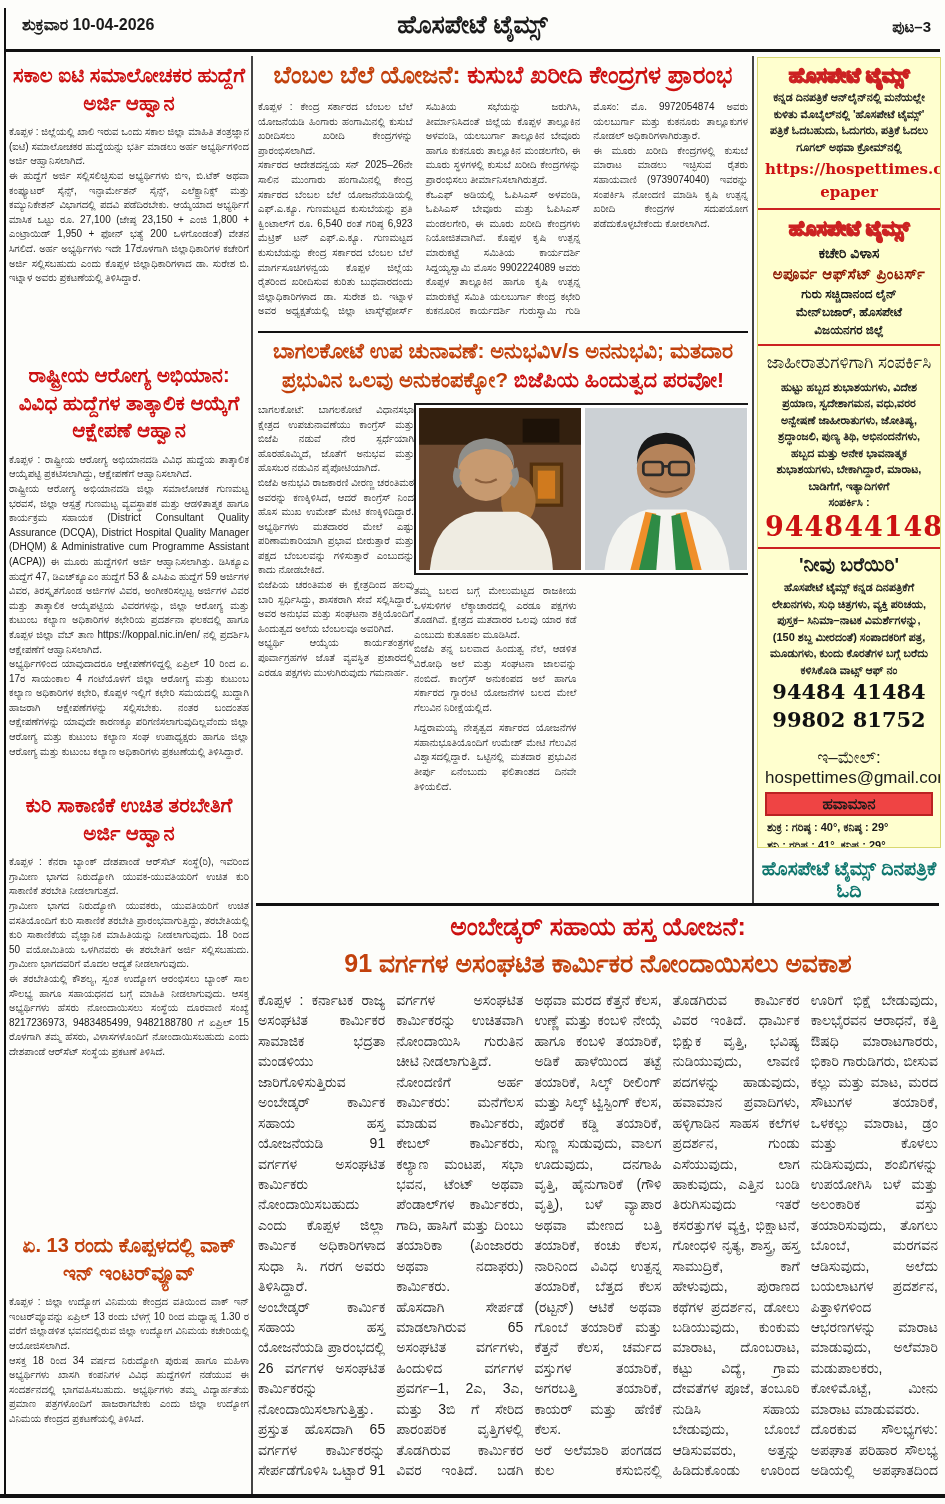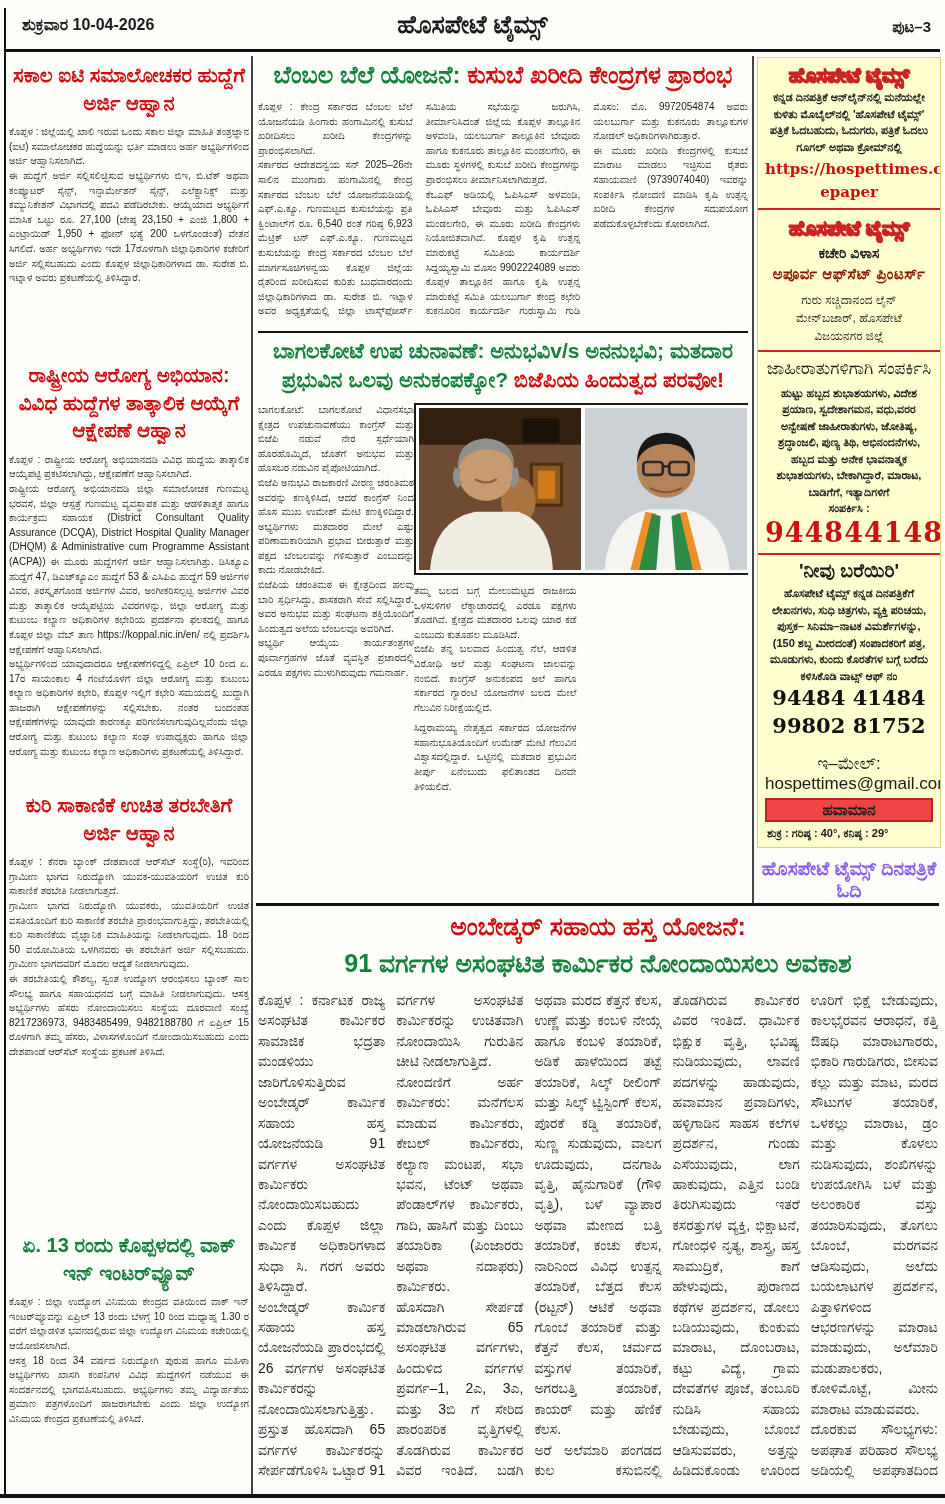--- a/index.html
+++ b/index.html
@@ -16,21 +16,21 @@
   .edge-left{position:absolute;left:4px;top:8px;width:2px;height:1488px;background:#111;}
   .rule-bottom{position:absolute;left:0;right:0;top:1494px;height:4px;background:#111;}
   .vr1{position:absolute;left:251px;top:56px;width:2px;height:1438px;background:#444;}
   .vr2{position:absolute;left:752px;top:56px;width:2px;height:849px;background:#444;}
   .hr-mid{position:absolute;left:258px;top:331px;width:490px;height:2px;background:#111;}
   .hr-bot{position:absolute;left:256px;top:903px;width:683px;height:3px;background:#111;}
 
   
   .btxt{font-size:10px;line-height:1.46;text-align:justify;white-space:pre-line;overflow:hidden;}
   .hl{font-weight:bold;text-align:center;line-height:1.38;}
-  .red{color:#cc1111;} .blue{color:#15803d;}
+  .red{color:#cc1111;} .blue{color:#c2410c;}
 
   
   .left-col{position:absolute;left:9px;top:58px;width:240px;}
   .l-art{display:flex;flex-direction:column;overflow:hidden;}
   .la1{height:300px;} .la2{height:430px;} .la3{height:440px;} .la4{height:266px;}
   .l-art .hl{font-size:20px;padding:4px 0 8px;}
   .l-art .btxt{flex:1;}
 
   
   .center-top{position:absolute;left:258px;top:58px;width:490px;height:270px;overflow:hidden;}
@@ -57,33 +57,33 @@
   .sidebar{position:absolute;left:757px;top:57px;width:184px;height:791px;
     background:#ffffcf;border:1px solid #d8d870;box-sizing:border-box;
     padding:4px 7px;overflow:hidden;text-align:center;}
   .sb-divider{height:2px;background:#cc2222;margin:5px -7px;}
   .sb-brand{font-size:20px;font-weight:bold;color:#fffdf0;
     -webkit-text-stroke:1.2px #cc2222;text-shadow:1px 1px 0 #cc2222;padding:2px 0;}
   .sb-text{font-size:11px;line-height:1.5;font-weight:bold;white-space:pre-line;}
   .sb-link{font-family:"DejaVu Serif",serif;font-size:15px;font-weight:bold;color:#cc1111;white-space:pre-line;line-height:1.5;margin:3px 0;}
   .sb-sub{font-size:14px;font-weight:bold;margin-top:3px;}
   .sb-printer{font-size:15px;font-weight:bold;color:#8b1500;margin-top:3px;letter-spacing:.5px;}
-  .sb-addr{font-size:12px;font-weight:normal;line-height:1.5;white-space:pre-line;margin-top:8px;}
+  .sb-addr{font-size:12px;font-weight:bold;line-height:1.5;white-space:pre-line;margin-top:2px;}
   .sb-head3{font-size:17px;font-weight:normal;line-height:1.4;margin:2px 0 4px;}
   .sb-contact{font-size:11px;font-weight:bold;margin-top:2px;}
   .sb-phone-big{font-family:"DejaVu Serif",serif;font-size:27px;font-weight:bold;color:#cc1111;letter-spacing:1px;margin:2px 0 1px;}
   .sb-head4{font-size:19px;font-weight:bold;margin:2px 0 3px;}
   .sb-phone{font-family:"DejaVu Serif",serif;font-size:21px;font-weight:bold;color:#111;line-height:1.3;}
   .sb-email{font-size:17px;font-weight:normal;margin-top:15px;}
   .w-box{border:2px solid #bb2222;background:#ef4444;font-weight:bold;text-align:center;margin:4px 0 3px;}
   .w-title{font-size:15px;padding:1px 0;}
   .w-sub{font-size:12px;padding:1px 0;}
   .w-row{font-size:11px;font-weight:bold;text-align:left;padding:1px 2px;line-height:1.45;}
   .sb-footer{position:absolute;left:757px;top:858px;width:184px;text-align:center;
-    font-size:19px;font-weight:bold;color:#8b5cf6;}
+    font-size:19px;font-weight:bold;color:#0f766e;}
 </style>
 </head>
 <body>
 
 <div class="page">
 
   <div class="m-date">ಶುಕ್ರವಾರ 10-04-2026</div>
   <div class="m-title">ಹೊಸಪೇಟೆ ಟೈಮ್ಸ್</div>
   <div class="m-page">ಪುಟ–3</div>
   <div class="rule-masthead"></div>

